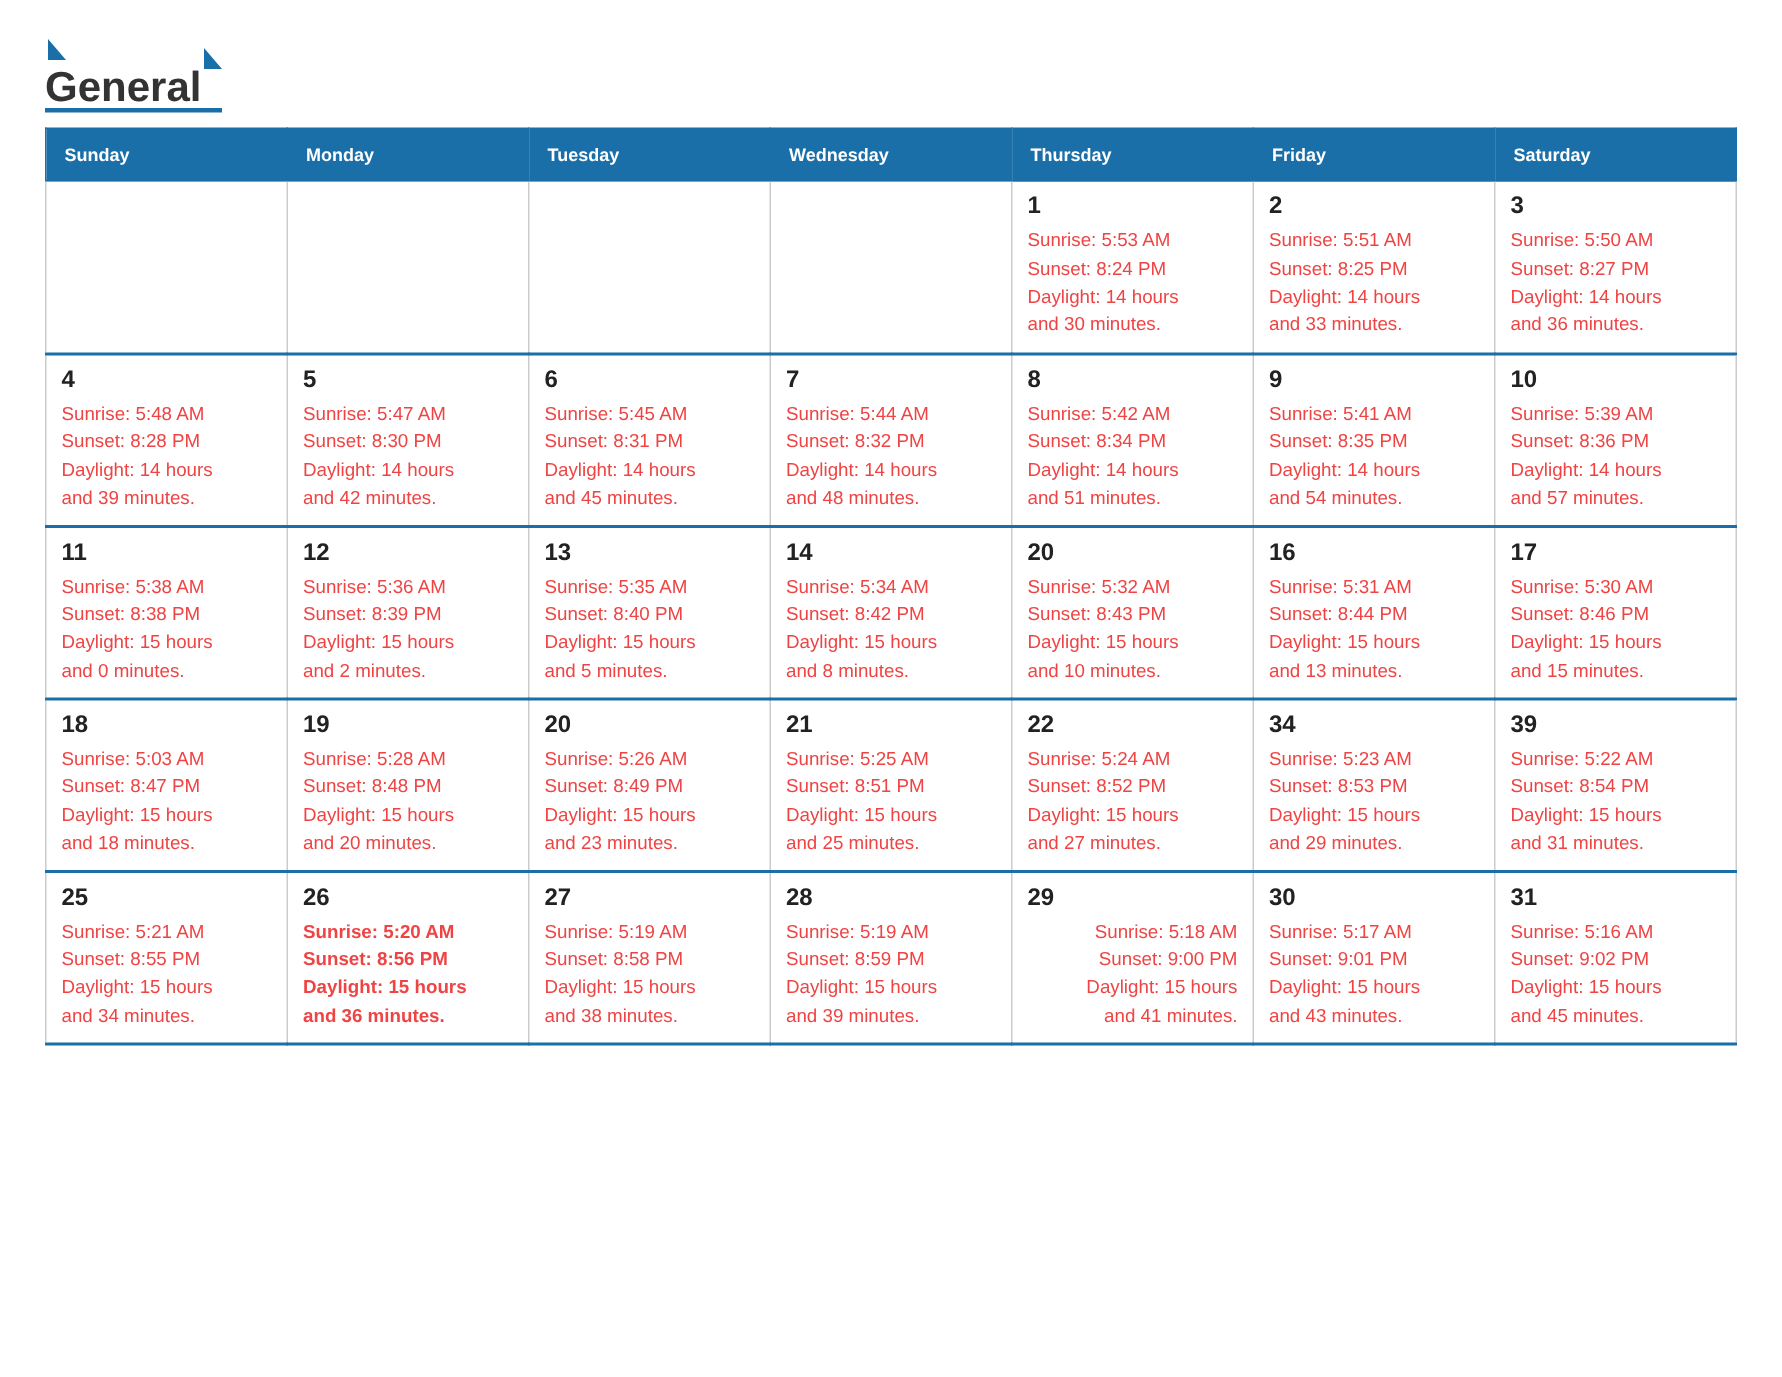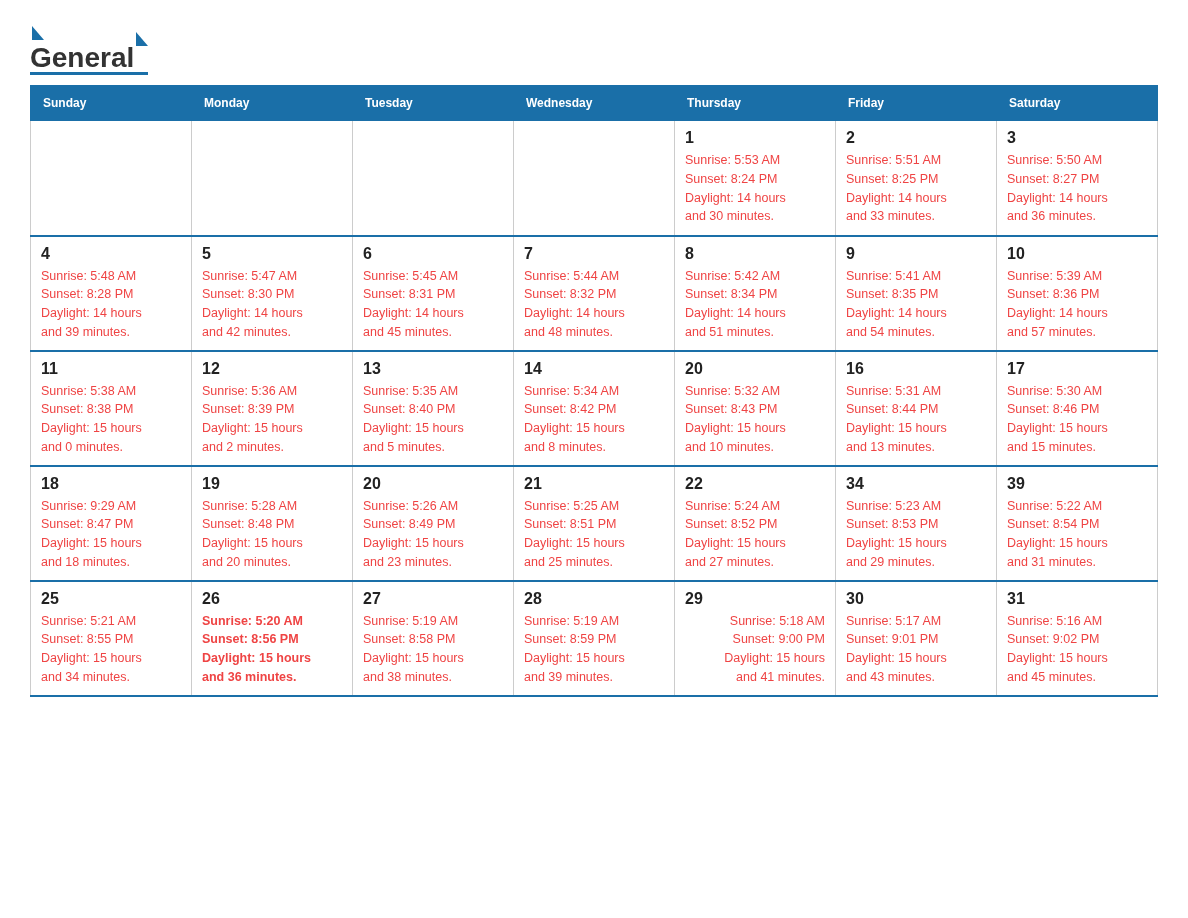--- a/index.html
+++ b/index.html
@@ -262,21 +262,21 @@
           <div class="day-number">17</div>
           <div class="day-info" style="white-space: pre-line;">Sunrise: 5:30 AM
 Sunset: 8:46 PM
 Daylight: 15 hours
 and 15 minutes.</div>
         </td>
       </tr>
       <tr>
         <td>
           <div class="day-number">18</div>
-          <div class="day-info" style="white-space: pre-line;">Sunrise: 9:29 AM
+          <div class="day-info" style="white-space: pre-line;">Sunrise: 5:03 AM
 Sunset: 8:47 PM
 Daylight: 15 hours
 and 18 minutes.</div>
         </td>
         <td>
           <div class="day-number">19</div>
           <div class="day-info" style="white-space: pre-line;">Sunrise: 5:28 AM
 Sunset: 8:48 PM
 Daylight: 15 hours
 and 20 minutes.</div>

